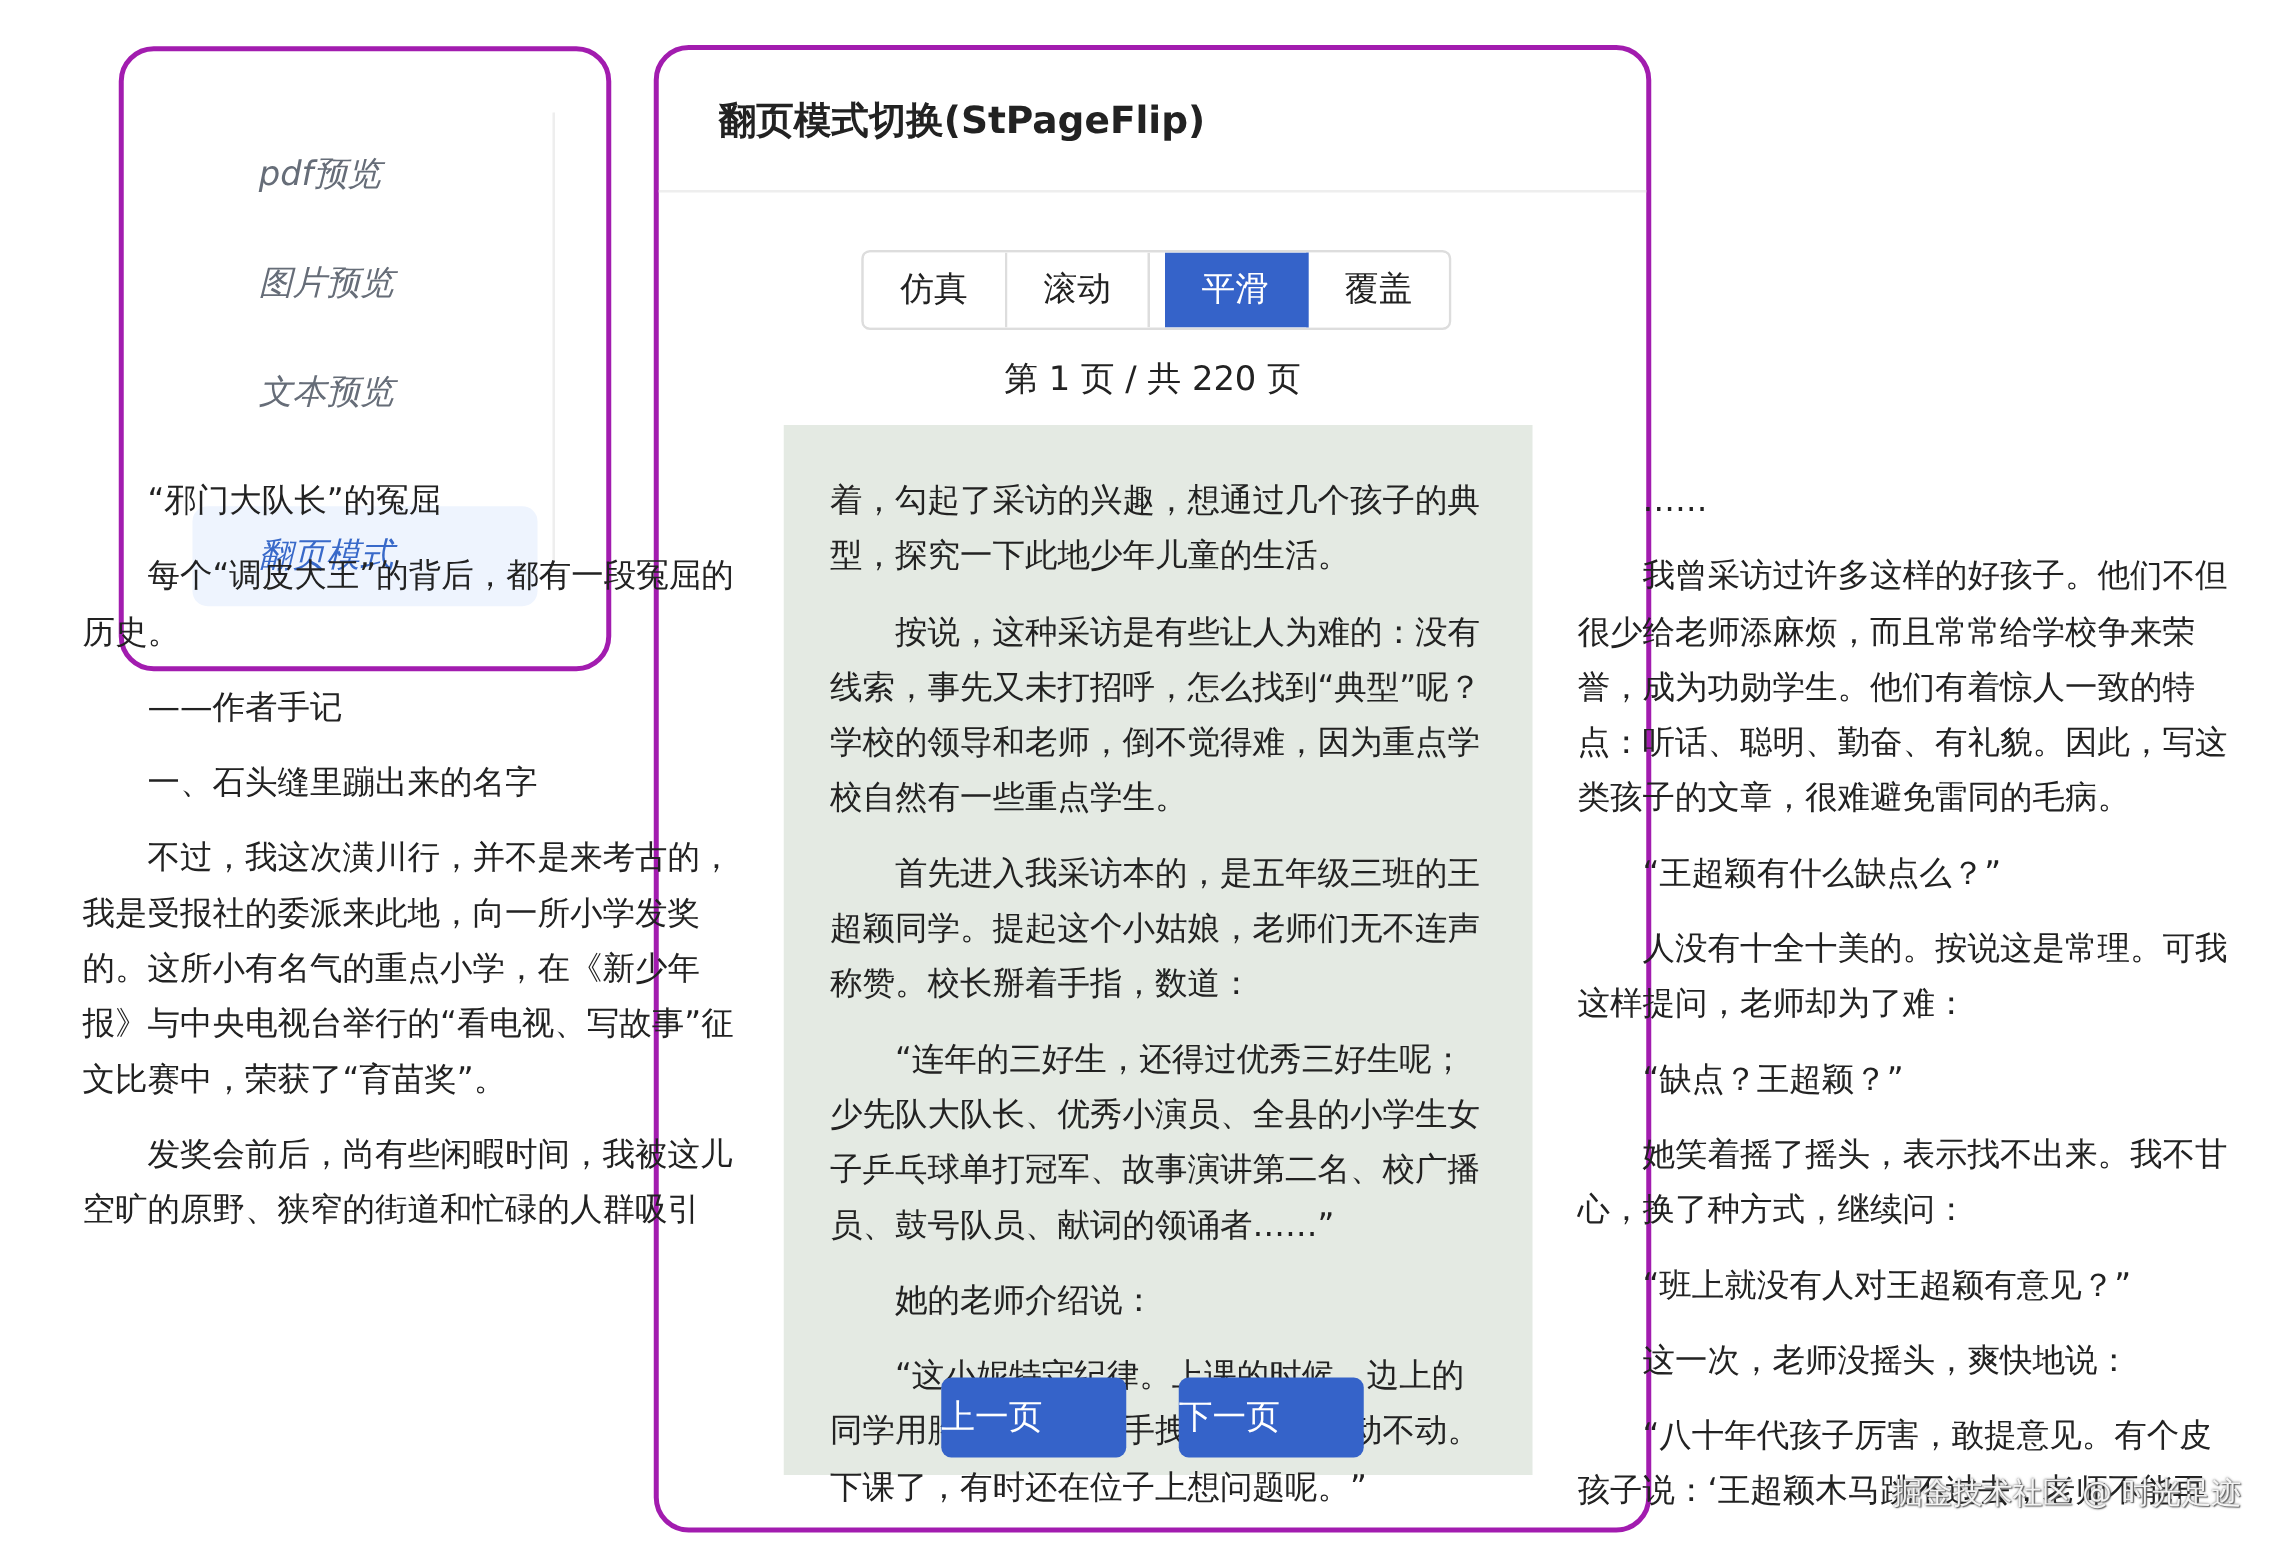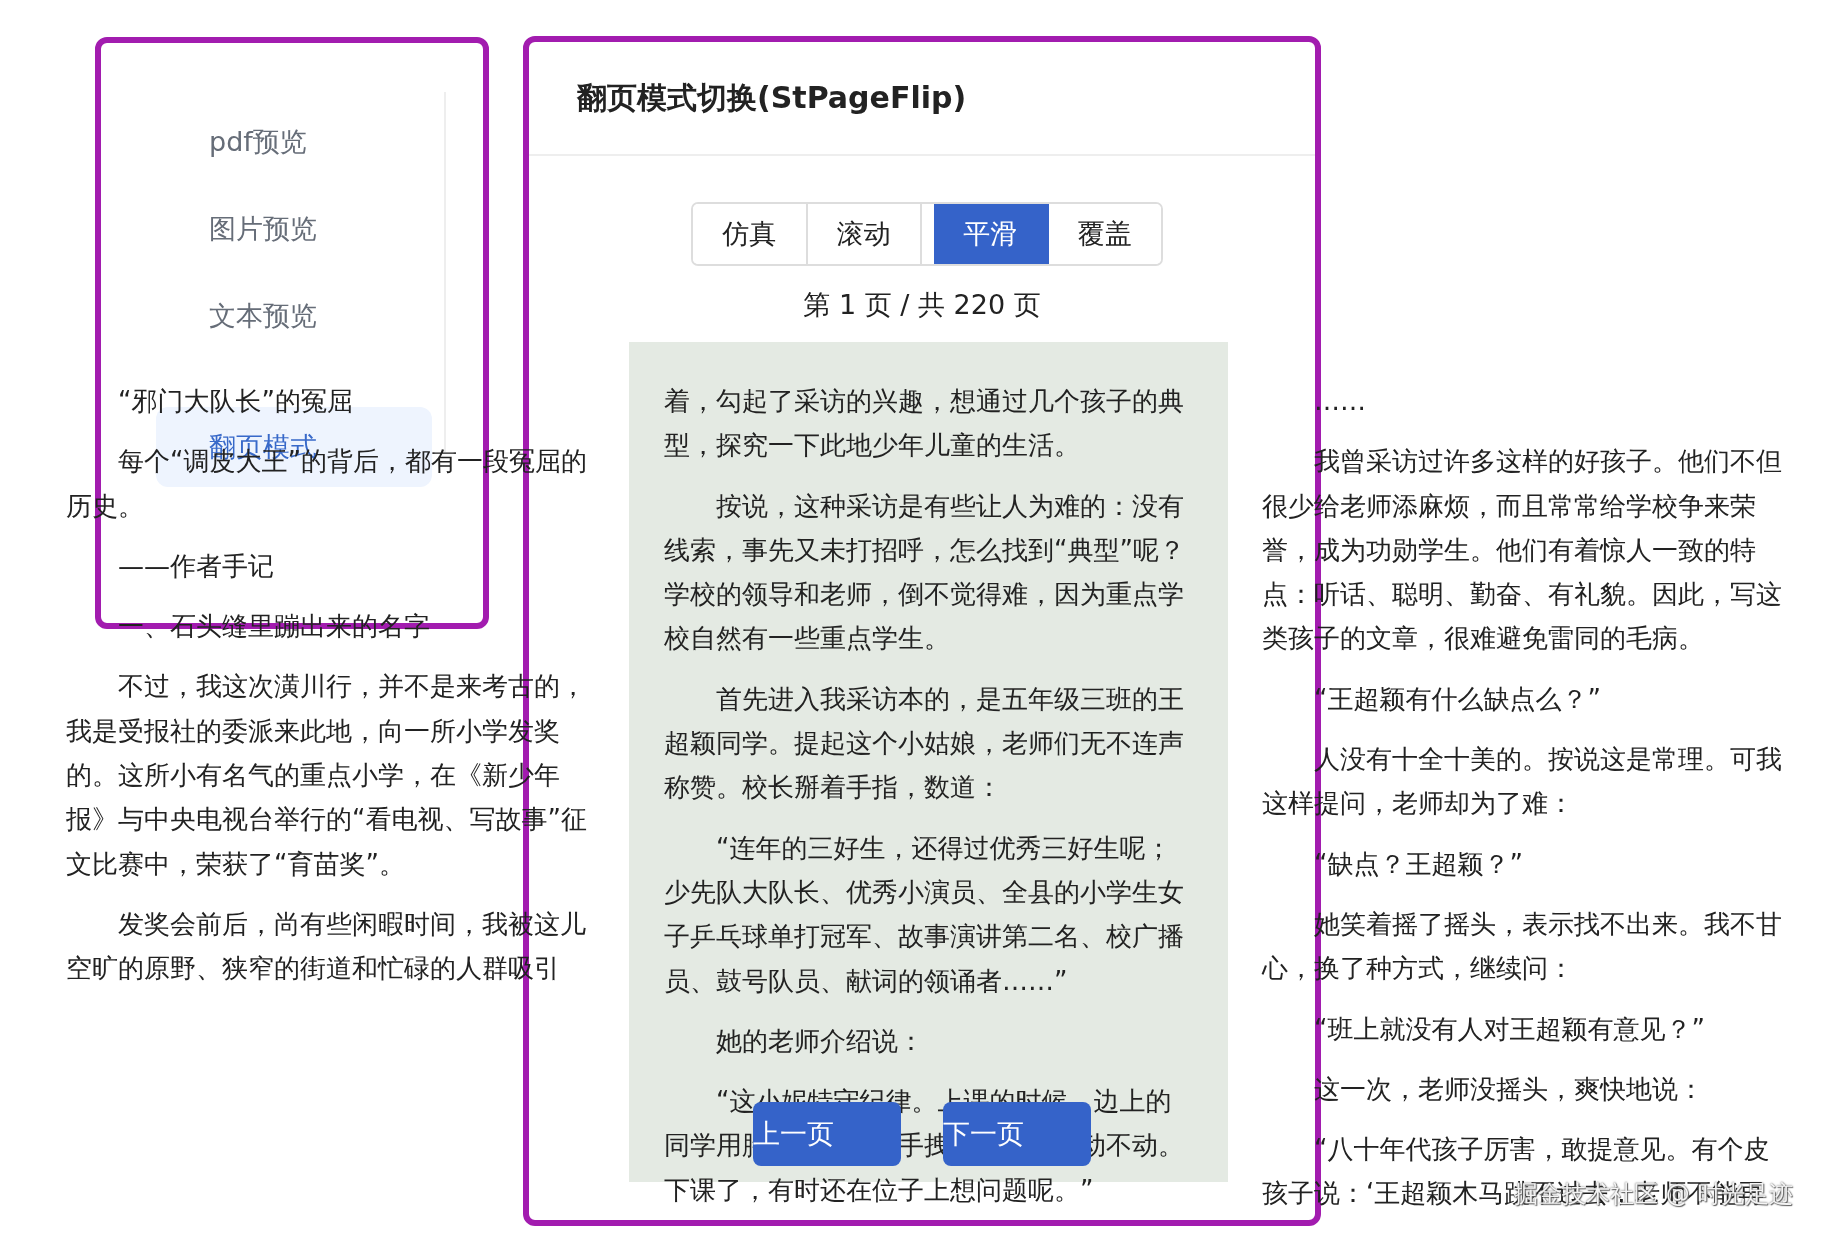--- a/index.html
+++ b/index.html
@@ -3,24 +3,24 @@
 <meta charset="utf-8">
 <style>
   html, body { margin:0; padding:0; }
   body {
     width:1828px; height:1240px; position:relative; overflow:hidden;
     background:#ffffff;
     font-family:"DejaVu Sans","Liberation Sans",sans-serif;
     color:#222;
   }
   .card {
-    position:absolute; background:#fff; border:6px solid #a21caf; border-radius:12px;
+    position:absolute; background:#fff; border:4px solid #a21caf; border-radius:28px;
     box-sizing:border-box;
   }
-  #sidebar-card { left:95px; top:37px; width:394px; height:592px; }
+  #sidebar-card { left:95px; top:37px; width:394px; height:500px;font-style:italic; }
   #sidebar-divider { position:absolute; left:343px; top:49px; width:2px; height:360px; background:#eeeeee; }
   .side-item {
     position:absolute; left:55px; width:276px; height:80px; border-radius:12px;
     font-size:27px; color:#666d78; line-height:80px; box-sizing:border-box; padding-left:53px;
     cursor:pointer;
   }
   .side-item.active { background:#eef4fe; color:#3869c9;margin-top:44px; }
 
   #main-card { left:523px; top:36px; width:798px; height:1190px; }
   #main-header { position:absolute; left:0; top:0; right:0; height:112px; border-bottom:2px solid #eeeeee; }

